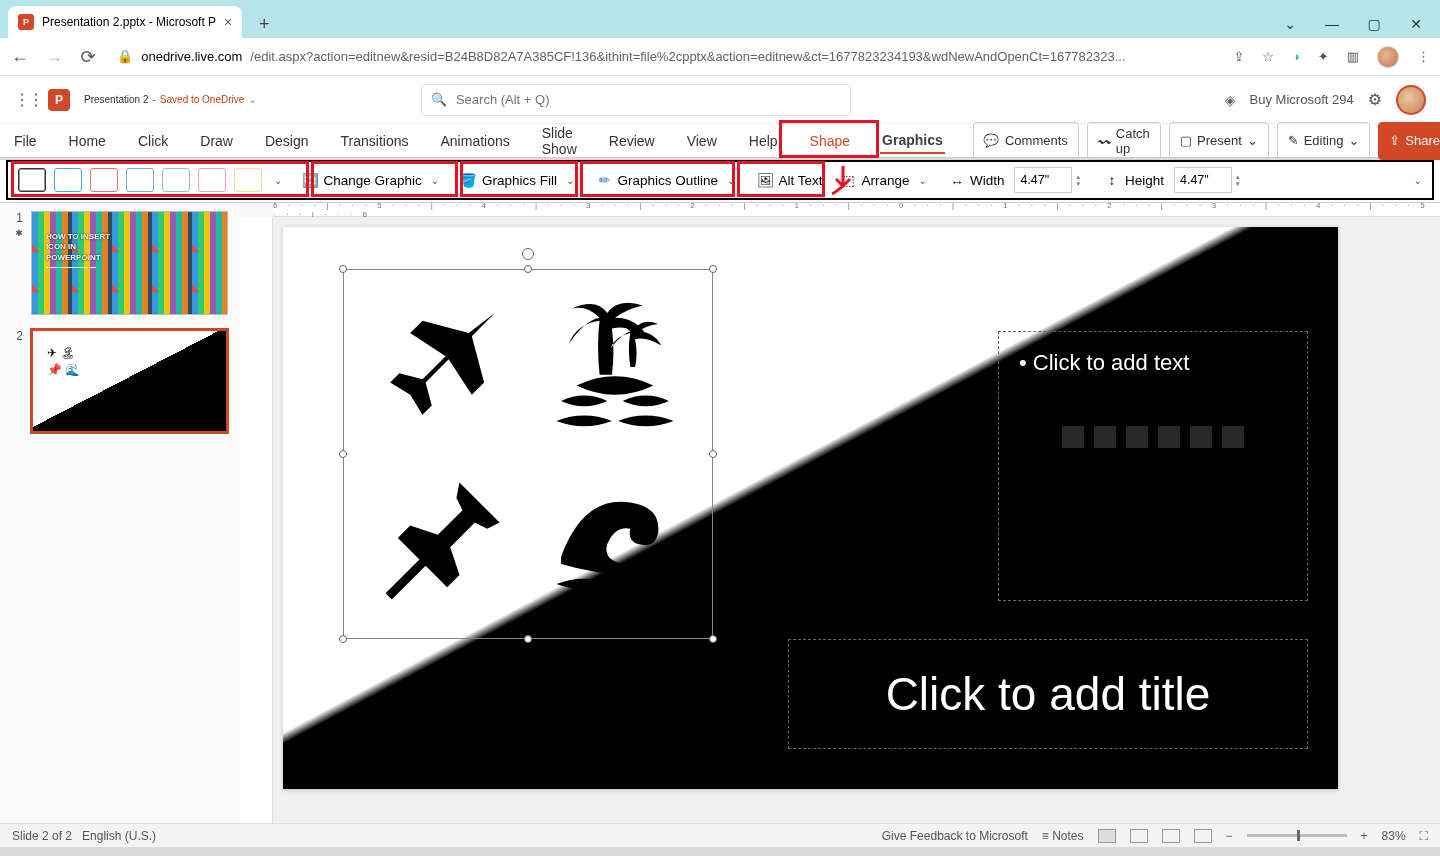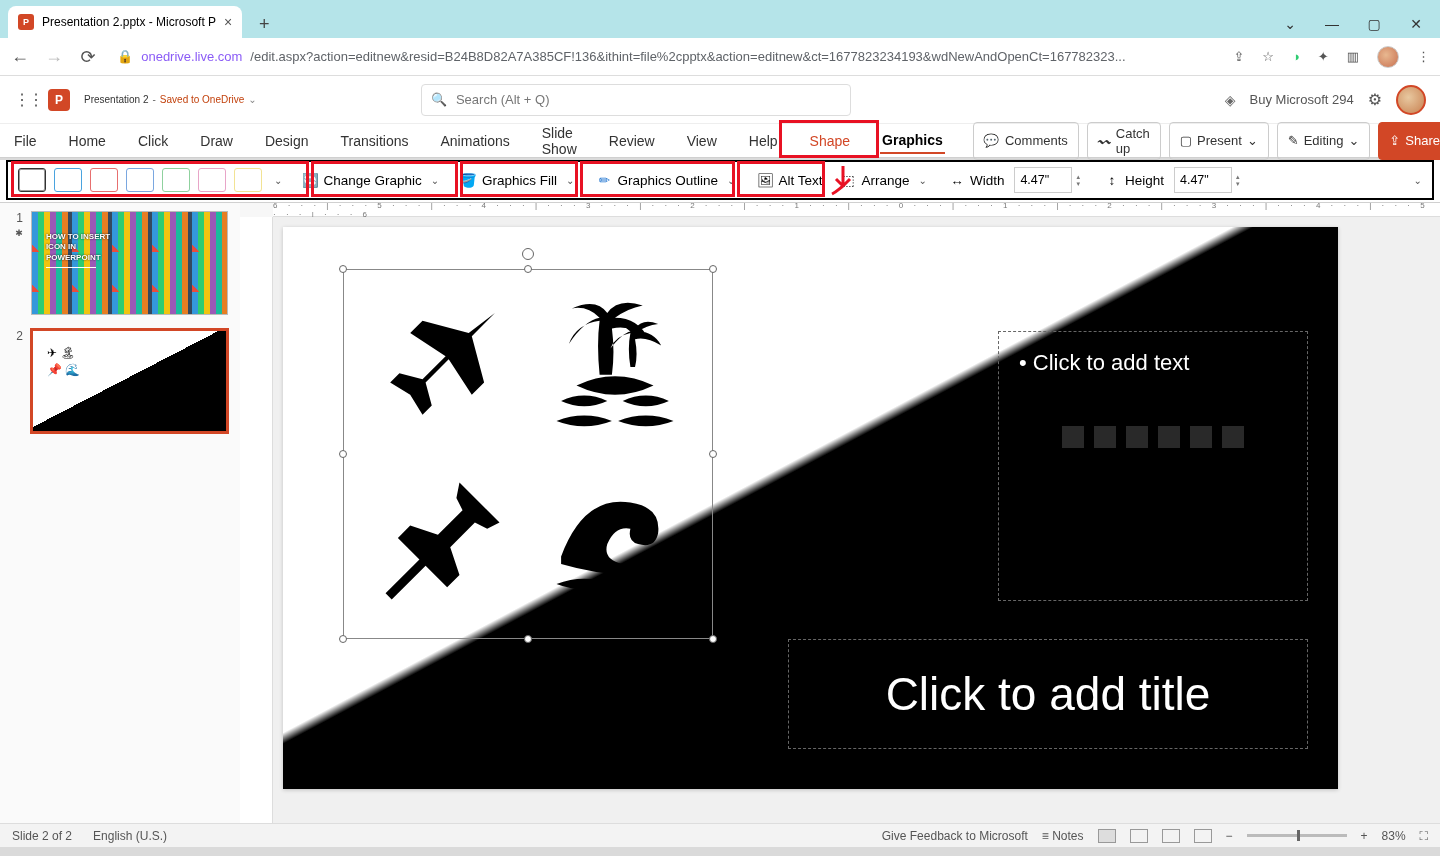--- a/index.html
+++ b/index.html
@@ -10,42 +10,42 @@
 .tab { background: #fff; height: 32px; margin-left: 8px; border-radius: 8px 8px 0 0; display: flex; align-items: center; padding: 0 10px; min-width: 230px; gap: 8px; font-size: 12px; }
 .ppt-mini { width: 16px; height: 16px; background: #d24726; border-radius: 3px; color:#fff; display:flex; align-items:center; justify-content:center; font-size:9px; font-weight:bold; }
 .tab-close { margin-left: auto; font-size: 14px; color:#555; }
 .newtab { width: 28px; height:28px; display:flex; align-items:center; justify-content:center; font-size:18px; color:#444; margin-left:8px; }
 .win-controls { margin-left:auto; display:flex; gap: 22px; padding: 0 14px 6px 0; color:#333; font-size:14px; }
 .win-controls span { width:20px; text-align:center; }
 
 .browser-toolbar { height: 38px; background:#fff; border-bottom:1px solid #ddd; display:flex; align-items:center; padding: 0 10px; gap:14px; }
 .nav-arrow { font-size:18px; color:#555; width:20px; text-align:center; }
 .url-bar { flex:0 0 auto; width: 1060px; display:flex; align-items:center; gap:8px; font-size:13px; color:#5f6368; margin-left:5px; white-space:nowrap; overflow:hidden; }
-.url-domain { color:#8b5cf6; }
+.url-domain { color:#000000; }
 .url-icons-right { margin-left:auto; display:flex; align-items:center; gap:18px; color:#555; }
 .avatar-small { width:22px; height:22px; border-radius:50%; background: radial-gradient(circle at 40% 40%, #e8b890, #c87050); border:1px solid #ccc; }
 
 
 .ppt-header { height: 48px; background:#fff; display:flex; align-items:center; padding: 0 14px; gap:14px; border-bottom: 1px solid #eee; }
 .waffle { width: 20px; height:20px; display:inline-block; }
 .waffle::before { content:"⋮⋮⋮"; letter-spacing:-2px; font-size:16px; color:#555; }
 .ppt-logo { width:22px; height:22px; background:#d24726; border-radius:4px; color:#fff; display:flex; align-items:center; justify-content:center; font-weight:bold; font-size:12px;}
 .doc-title { font-size:10px; color:#333; display:flex; align-items:center; gap:4px;}
 .doc-title .sep { color:#666; }
 .search-box { margin-left:150px; width:430px; height:32px; border:1px solid #ddd; border-radius:4px; display:flex; align-items:center; padding:0 10px; color:#777; gap:8px; }
 .hdr-right { margin-left:auto; display:flex; align-items:center; gap:14px; color:#555; font-size:13px;}
 .diamond { font-size:14px; color:#666;}
 .gear { font-size:16px;}
 .avatar-big { width:30px; height:30px; border-radius:50%; background: radial-gradient(circle at 40% 40%, #e8c8a0, #c88050); border:2px solid #d24726;}
 
 
 .ribbon-tabs { height:34px; background:#fff; display:flex; align-items:center; padding: 0 12px; gap:28px; font-size:14px; color:#333; border-bottom:1px solid #d0d0d0; position:relative;}
 .ribbon-tab { padding: 4px 2px; cursor:pointer; }
 .ribbon-tab.shape { color:#d24726; }
-.ribbon-tab.graphics { color:#000000; border-bottom:2px solid #d24726; font-weight:600;}
+.ribbon-tab.graphics { color:#404040; border-bottom:2px solid #d24726; font-weight:600;}
 .ribbon-right { margin-left:auto; display:flex; gap:8px;}
 .pill { border:1px solid #ccc; border-radius:4px; padding:3px 10px; font-size:13px; display:flex; align-items:center; gap:5px;}
 .pill.share { background:#d24726; color:#fff; border-color:#d24726;}
 
 
 .redbox { position:absolute; border:3px solid #e81123; pointer-events:none; z-index:50;}
 
 
 .ribbon-row-wrap { position:relative; background:#fff; border-bottom:1px solid #d0d0d0; }
 .ribbon-row { height:40px; border:2px solid #000; margin:2px 6px; display:flex; align-items:center; padding: 0 4px; gap:2px; background:#fff; position:relative; font-size:13.5px;}
@@ -94,21 +94,21 @@
 .icon-grid svg { width:100%; height:100%;}
 
 .text-placeholder { position:absolute; top:104px; right:30px; width:310px; height:270px; border:1px dashed #666; color:#fff; font-family: Georgia, serif; font-size:22px; padding:18px 20px;}
 .text-placeholder .bullet::before { content:"• "; }
 .ph-icons { display:flex; flex-wrap:wrap; gap:10px; margin-top:50px; justify-content:center;}
 .ph-icons span { width:22px; height:22px; background:#3a3a3a; display:inline-block; opacity:.7;}
 
 .title-placeholder { position:absolute; bottom:40px; right:30px; width:520px; height:110px; border:1px dashed #666; display:flex; align-items:center; justify-content:center; color:#fff; font-family: Georgia, serif; font-size:46px;}
 
 
-.statusbar { height:24px; background:#f3f3f3; border-top:1px solid #ddd; display:flex; align-items:center; padding:0 12px; font-size:12px; color:#555; gap:21px;}
+.statusbar { height:24px; background:#f3f3f3; border-top:1px solid #ddd; display:flex; align-items:center; padding:0 12px; font-size:12px; color:#555; gap:10px;}
 .statusbar .right { margin-left:auto; display:flex; align-items:center; gap:14px;}
 .zoom-slider { width:100px; height:3px; background:#bbb; position:relative;}
 .zoom-slider::before { content:""; position:absolute; left:50%; top:-4px; width:3px; height:11px; background:#666;}
 .viewbtn { width:18px; height:14px; border:1px solid #999;}
 </style>
 </head>
 <body>
 
 <div class="browser-titlebar">
   <div class="tab">

